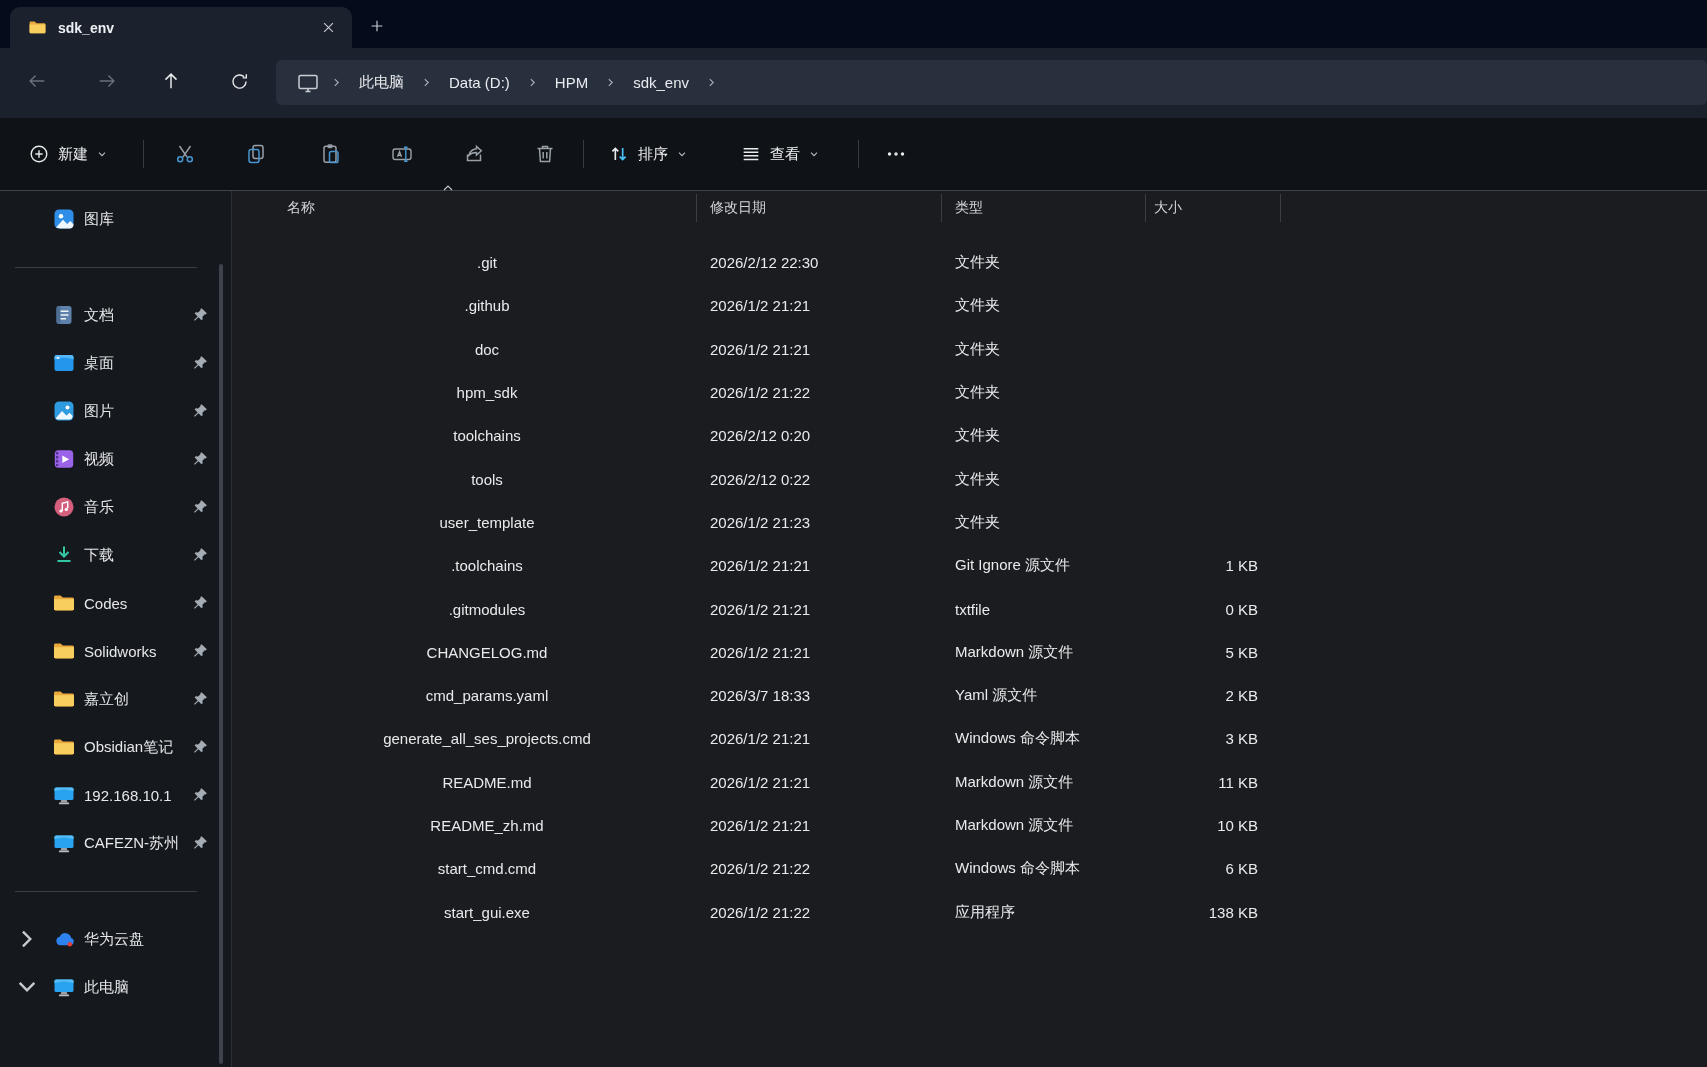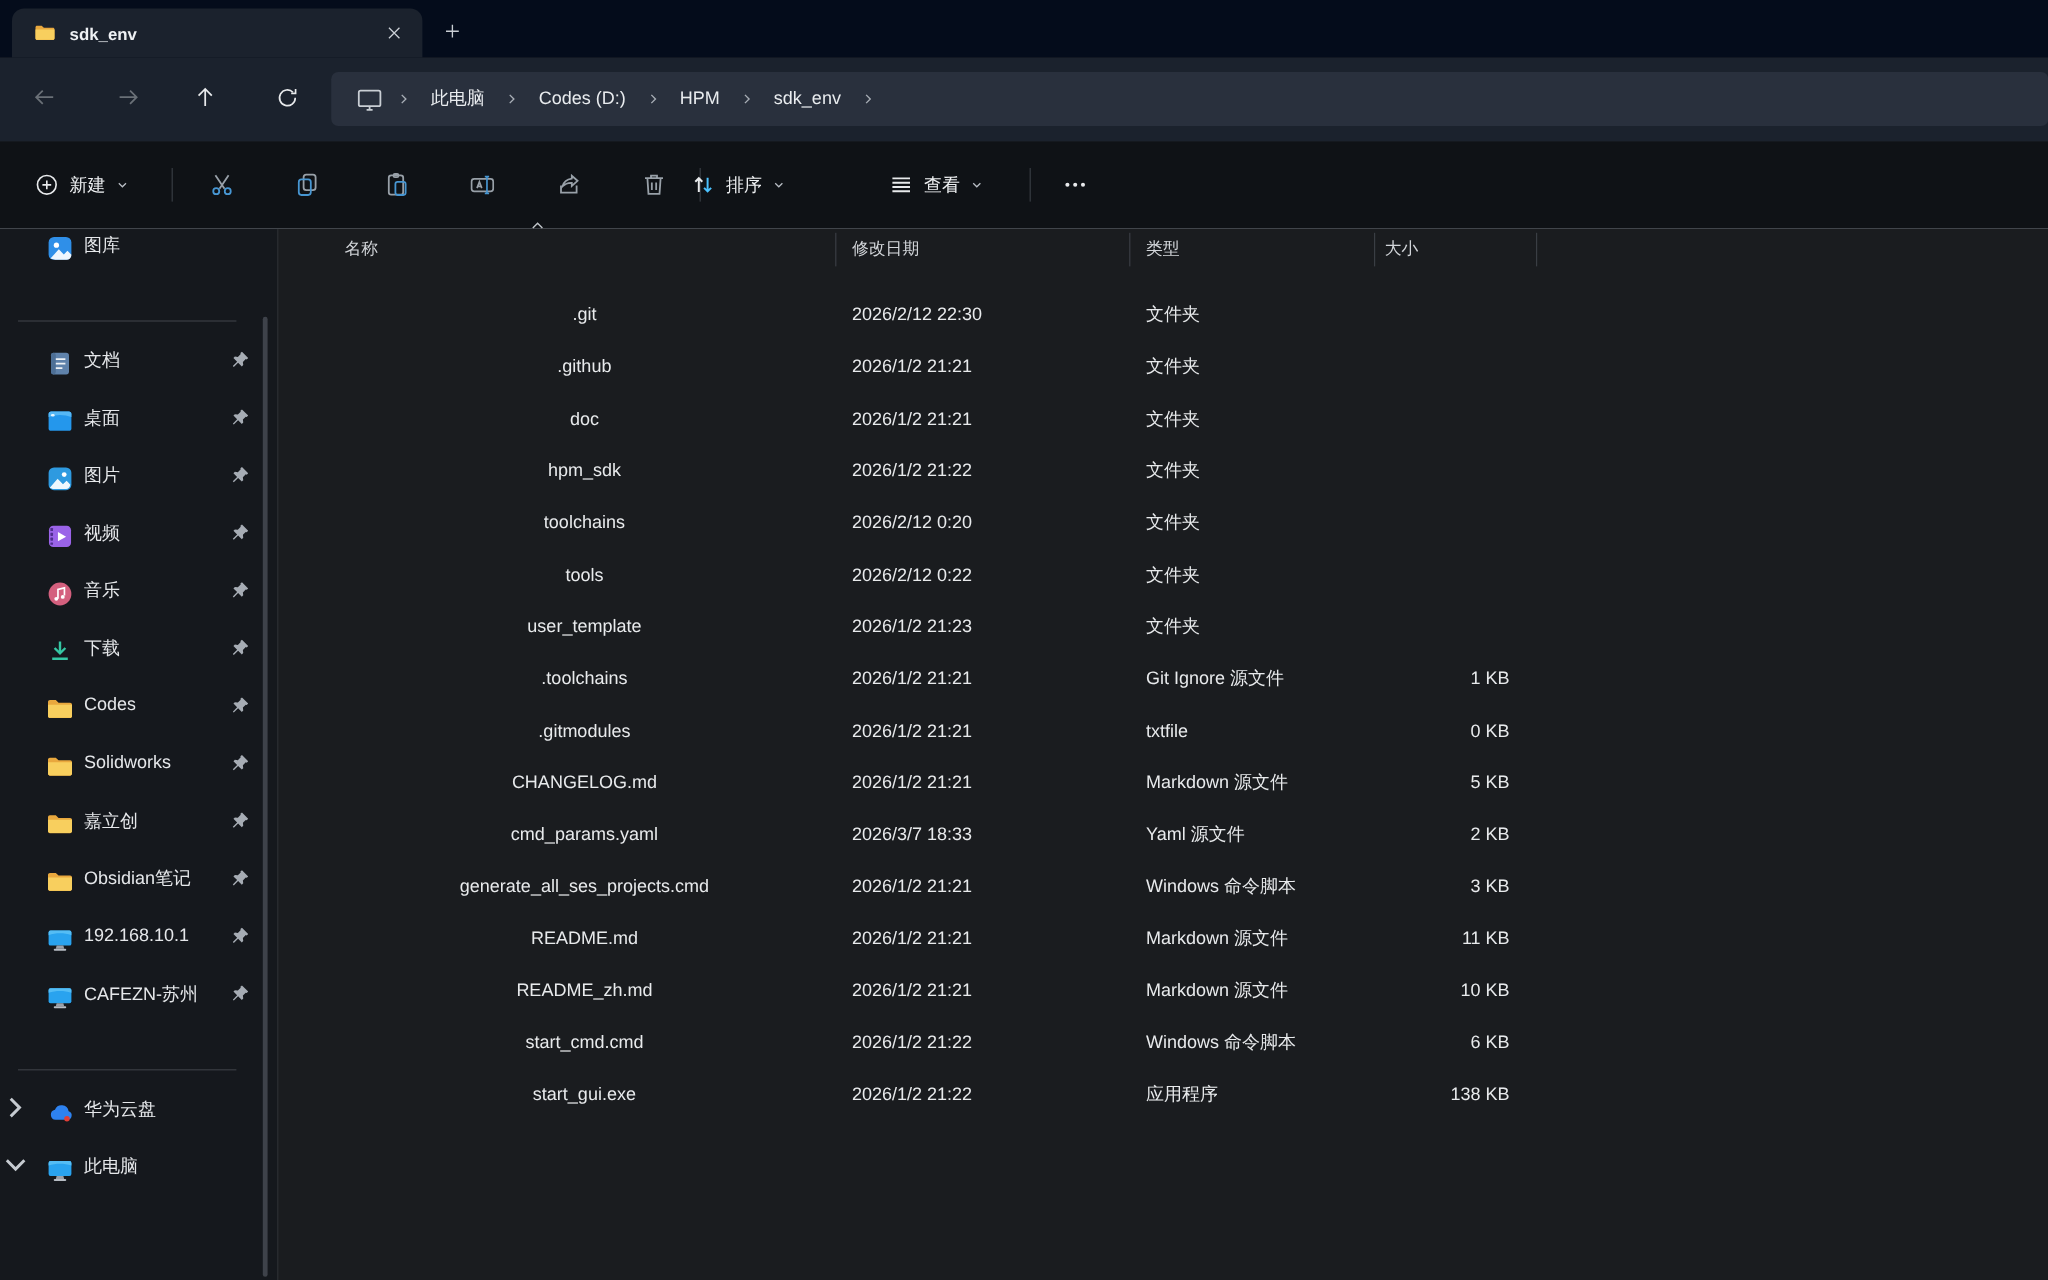--- a/index.html
+++ b/index.html
@@ -28,21 +28,21 @@
   .toolbar{position:absolute;left:0;top:118px;right:0;height:72px;background:#0f1216;border-bottom:1px solid #41454b;box-sizing:content-box;}
   .tool-btn{position:absolute;top:16px;height:40px;display:flex;align-items:center;justify-content:center;border-radius:5px;}
   .tool-sep{position:absolute;top:22px;width:1px;height:28px;background:#373c43;}
   .tool-label{font-size:15px;color:#eef0f2;margin:0 8px;white-space:nowrap;}
   .ico24{width:24px;height:24px;display:flex;}
   .ico22{width:22px;height:22px;display:flex;}
   .ico12{width:12px;height:12px;display:flex;}
 
   
   .sidebar{position:absolute;left:0;top:191px;bottom:0;width:231px;background:#15181d;padding-top:4px;box-sizing:border-box;}
-  .sb-item{height:48px;display:flex;box-sizing:border-box;}
+  .sb-item{height:48px;display:flex;align-items:center;padding-left:14px;box-sizing:border-box;}
   .sb-chev{width:26px;height:16px;display:flex;align-items:center;}
   .sb-icon{width:24px;height:24px;margin-left:12px;display:flex;flex:0 0 24px;}
   .sb-label{font-size:15px;color:#e5e7ea;margin-left:8px;white-space:nowrap;overflow:hidden;max-width:106px;}
   .sb-pin{margin-left:auto;margin-right:22px;width:18px;height:18px;display:flex;flex:0 0 18px;}
   .sb-gap{height:48px;display:flex;align-items:center;}
   .sb-gap .line{border:none;border-top:1px solid #3a3e44;width:182px;margin-left:15px;height:0;}
   .sb-scroll{position:absolute;left:219px;top:73px;width:4px;height:800px;background:#3e424a;border-radius:2px;}
 
   
   .content{position:absolute;left:231px;top:191px;right:0;bottom:0;background:#1a1c1f;border-left:1px solid #2c2f34;box-sizing:border-box;}
@@ -120,21 +120,21 @@
             <svg width="11" height="11" viewBox="0 0 16 16" fill="none" stroke="#a7adb5" stroke-width="1.7">
               <path d="M5.5 3 10.5 8l-5 5"></path>
             </svg>
           </span>
           <span class="crumb">此电脑</span>
           <span class="bc-sep">
             <svg width="11" height="11" viewBox="0 0 16 16" fill="none" stroke="#a7adb5" stroke-width="1.7">
               <path d="M5.5 3 10.5 8l-5 5"></path>
             </svg>
           </span>
-          <span class="crumb">Codes (D:)</span>
+          <span class="crumb">Data (D:)</span>
           <span class="bc-sep">
             <svg width="11" height="11" viewBox="0 0 16 16" fill="none" stroke="#a7adb5" stroke-width="1.7">
               <path d="M5.5 3 10.5 8l-5 5"></path>
             </svg>
           </span>
           <span class="crumb">HPM</span>
           <span class="bc-sep">
             <svg width="11" height="11" viewBox="0 0 16 16" fill="none" stroke="#a7adb5" stroke-width="1.7">
               <path d="M5.5 3 10.5 8l-5 5"></path>
             </svg>
@@ -210,21 +210,21 @@
       </div>
     <div class="tool-btn" style="left:525px;width:40px">
         <span class="ico24">
           <svg viewBox="0 0 24 24" fill="none" stroke="#98a0a8" stroke-width="1.5">
             <path d="M4.5 6.5h15M9.5 6.2V4.4h5v1.8M6.5 6.5l.9 13.1h9.2l.9-13.1"></path>
             <path d="M10.2 10v6.4M13.8 10v6.4"></path>
           </svg>
         </span>
       </div>
     <div class="tool-sep" style="left:583px"></div>
-    <div class="tool-btn" style="left:565px;padding:0 10px">
+    <div class="tool-btn" style="left:598px;padding:0 10px">
       <span class="ico22">
           <svg viewBox="0 0 24 24" fill="none" stroke-width="1.8">
             <path d="M8 18.5V6M4.8 9.2 8 6l3.2 3.2" stroke="#e8eaec"></path>
             <path d="M16 5.5V18M12.8 14.8 16 18l3.2-3.2" stroke="#4cc2ff"></path>
           </svg>
         </span>
       <span class="tool-label">排序</span>
       <span class="ico12">
           <svg viewBox="0 0 16 16" fill="none" stroke="#b9bec5" stroke-width="1.4">
             <path d="M4 6.2 8 10.2l4-4"></path>

